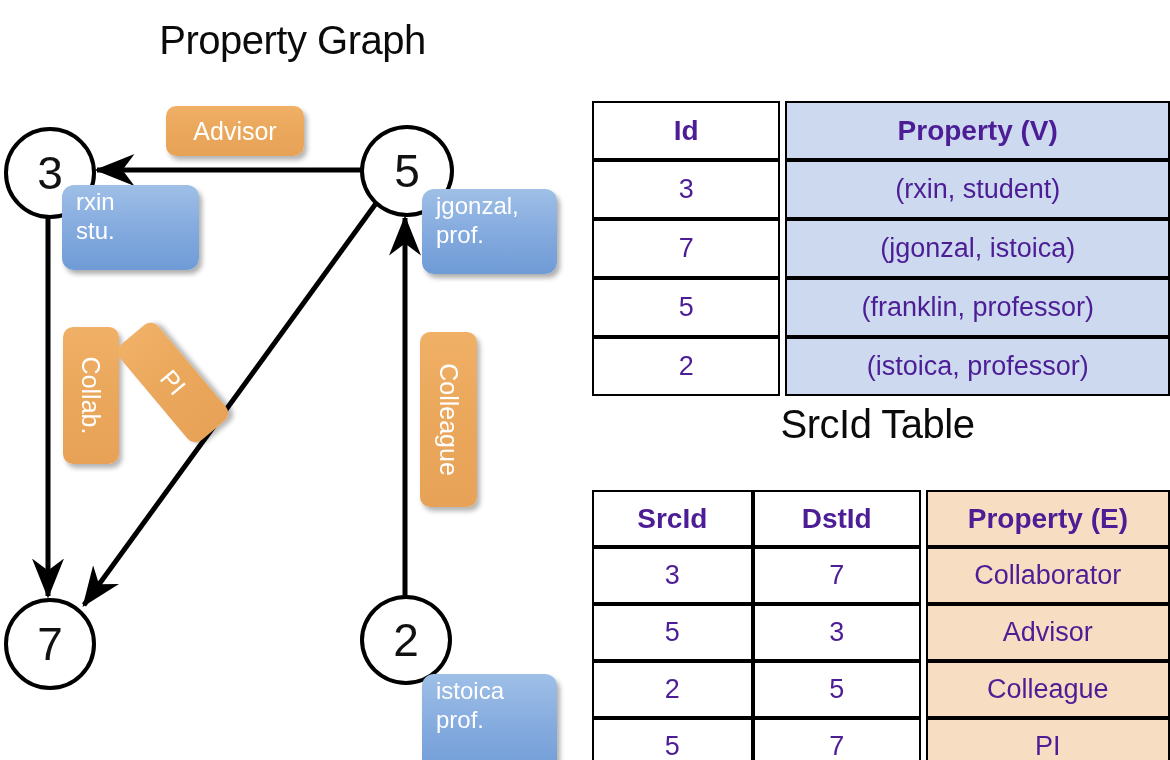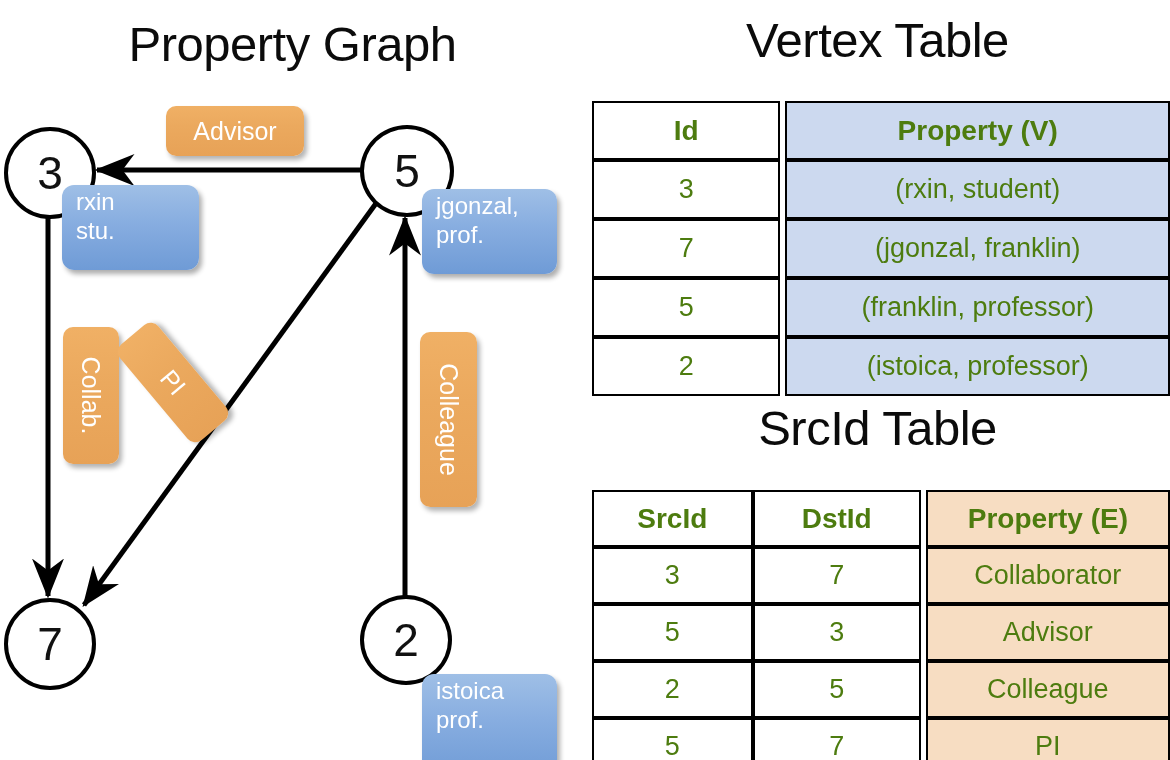--- a/index.html
+++ b/index.html
@@ -11,21 +11,21 @@
     overflow:hidden;
     position:relative;
   }
   #root{position:relative;width:1170px;height:760px;}
 
   
   .big-title{
     position:absolute;
     font-family:"Liberation Sans", sans-serif;
     font-weight:300;
-    font-size:49px;
+    font-size:40px;
     line-height:1;
     letter-spacing:-0.5px;
     color:#0b0b0b;
     white-space:nowrap;
     text-align:center;
   }
   #title-property-graph{left:0;top:20px;width:585px;}
   #title-vertex-table{left:585px;top:16px;width:585px;}
   #title-edge-table{left:585px;top:404px;width:585px;}
 
@@ -83,21 +83,21 @@
   .tbl{
     position:absolute;
     border-collapse:separate;
     border-spacing:0;
   }
   .tbl td,.tbl th{
     border:2px solid #000;
     text-align:center;
     font-weight:400;
     font-size:27px;
-    color:#4d7c0f;
+    color:#4c1d95;
     font-family:"Liberation Sans", sans-serif;
     padding:0;
     line-height:1;
     vertical-align:middle;
   }
   .tbl th{font-weight:700;font-size:28px;}
   .gapcol{border:none !important;width:5px;padding:0;background:#fff;}
   .v-prop{background:#ccd9ef;}
   .e-prop{background:#f7ddc2;}
 
@@ -174,40 +174,39 @@
     <div class="edge-label" style="left:148px;top:320px;width:50px;height:125px;transform:rotate(-40deg);transform-origin:center center;">
       <span style="display:block;transform:rotate(90deg);">PI</span>
     </div>
 
     <div class="edge-label vert" style="left:420px;top:332px;width:57px;height:175px;">
       <span>Colleague</span>
     </div>
 
   </div>
 
-  <div id="title-vertex-table" class="big-title">Vertex Table</div>
 
   <table id="vertex-table" class="tbl">
     <thead>
       <tr>
         <th class="c-id">Id</th>
         <td class="gapcol"></td>
         <th class="c-prop v-prop">Property (V)</th>
       </tr>
     </thead>
     <tbody>
       <tr>
         <td class="c-id">3</td>
         <td class="gapcol"></td>
         <td class="c-prop v-prop">(rxin, student)</td>
       </tr>
       <tr>
         <td class="c-id">7</td>
         <td class="gapcol"></td>
-        <td class="c-prop v-prop">(jgonzal, franklin)</td>
+        <td class="c-prop v-prop">(jgonzal, istoica)</td>
       </tr>
       <tr>
         <td class="c-id">5</td>
         <td class="gapcol"></td>
         <td class="c-prop v-prop">(franklin, professor)</td>
       </tr>
       <tr>
         <td class="c-id">2</td>
         <td class="gapcol"></td>
         <td class="c-prop v-prop">(istoica, professor)</td>

